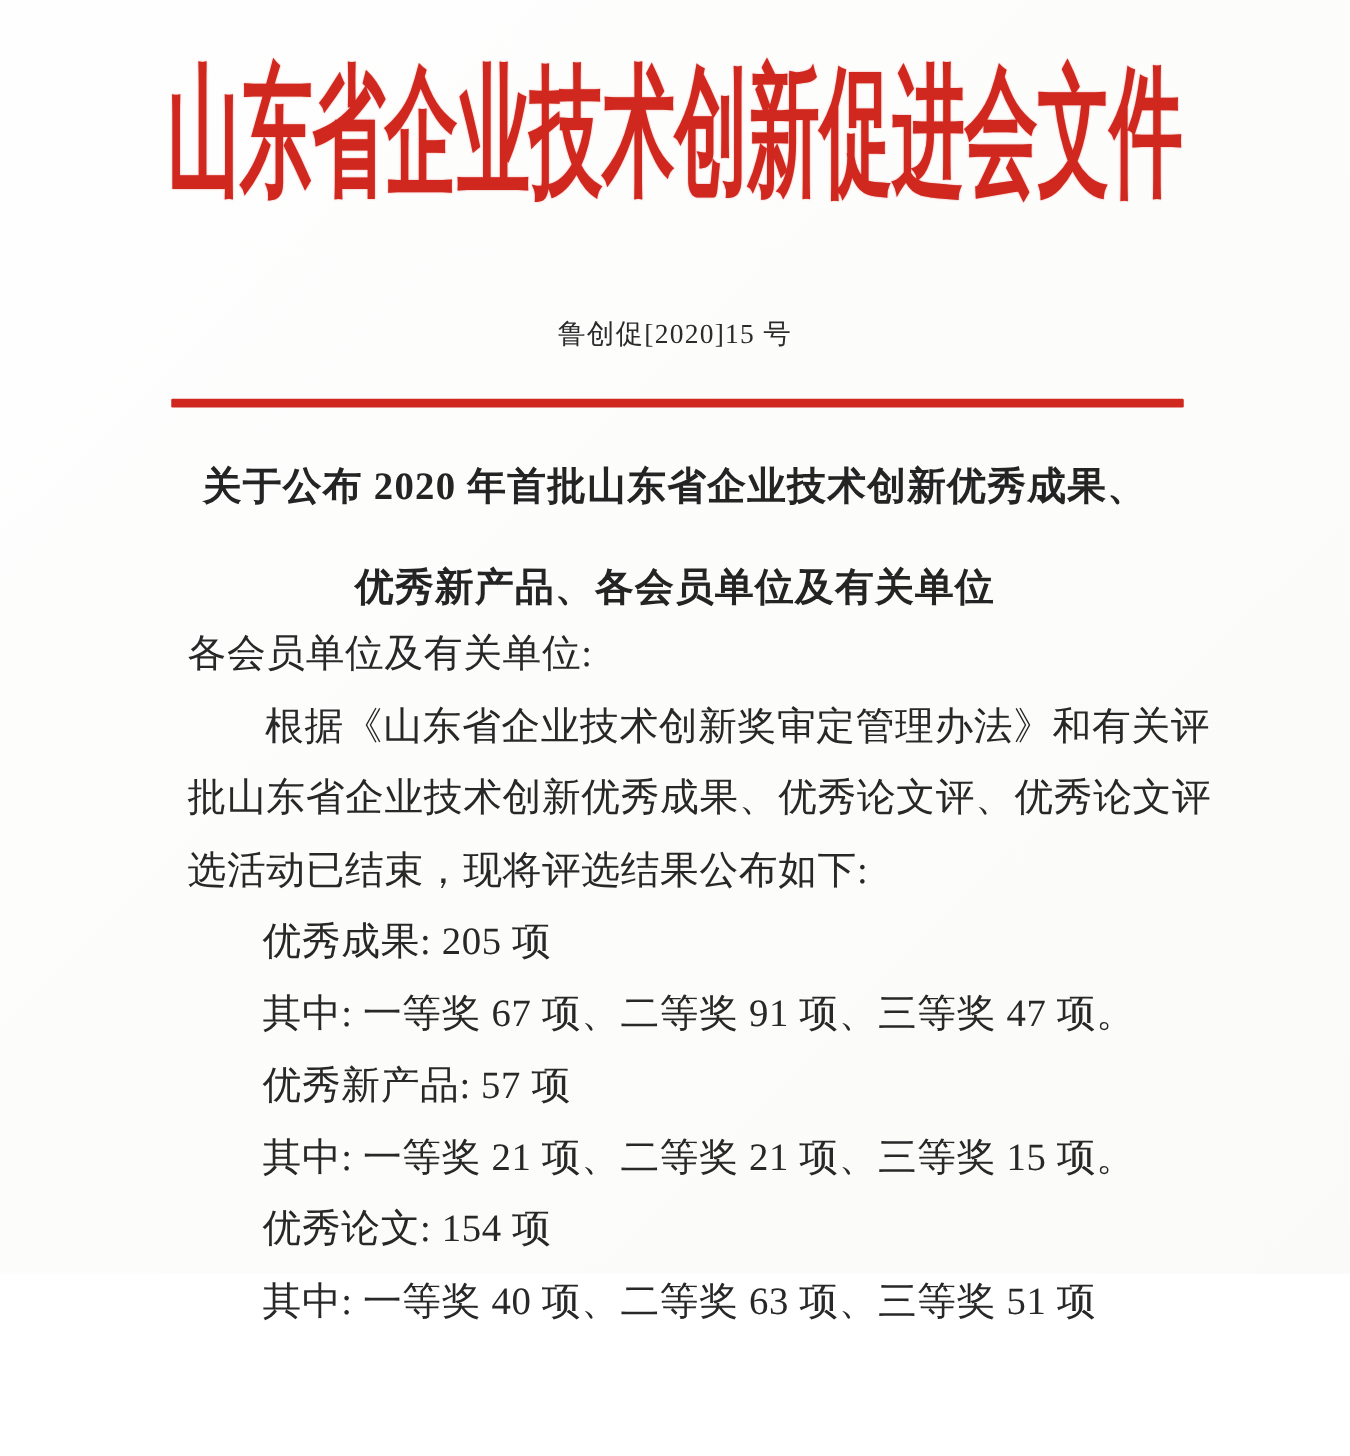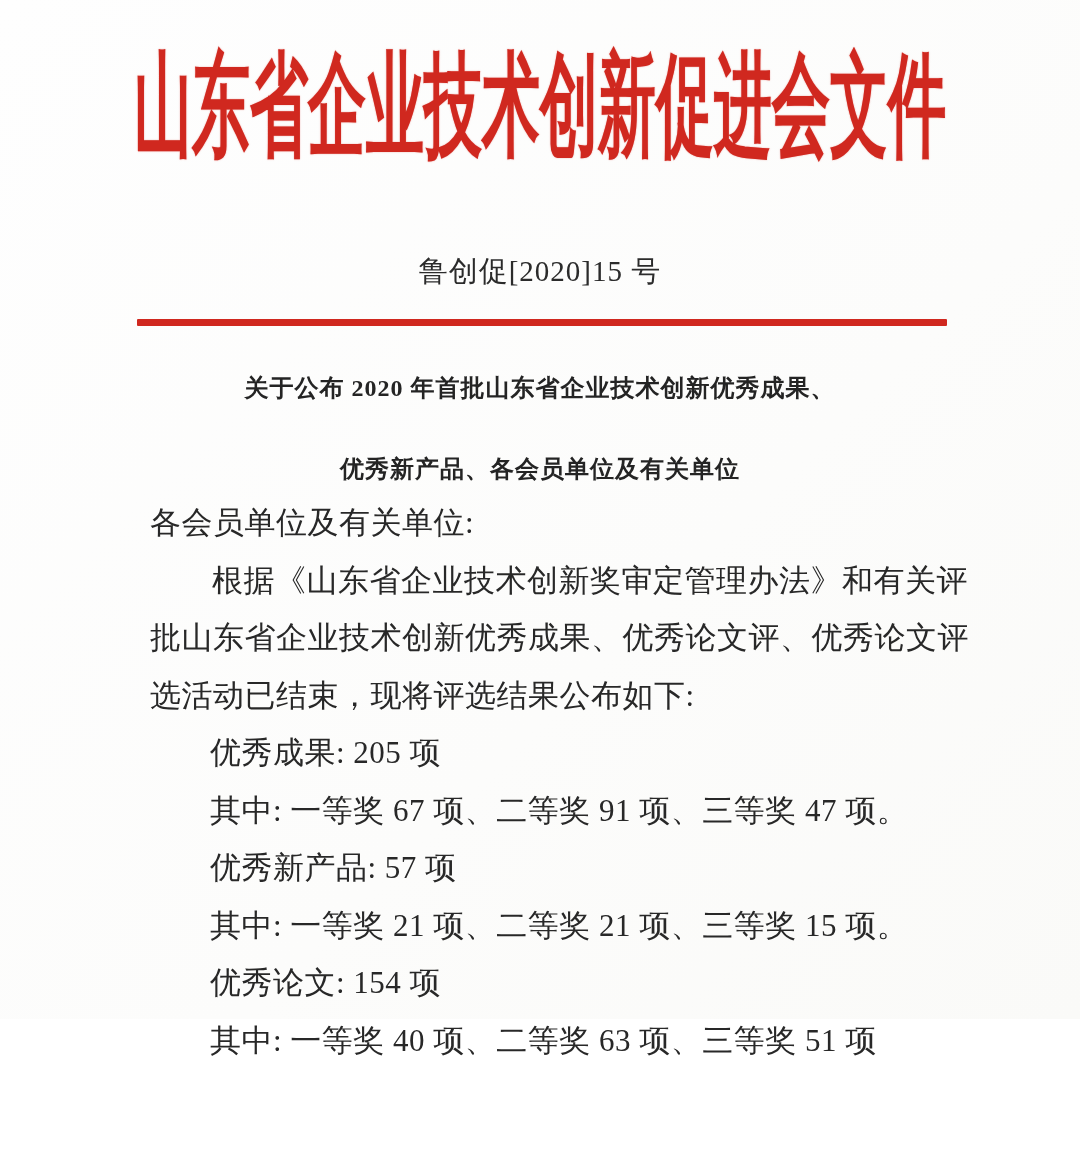--- a/index.html
+++ b/index.html
@@ -36,21 +36,21 @@
     white-space: nowrap;
     text-shadow: 0 0 1px rgba(212, 42, 34, 0.55);
   }
   
   .doc-number {
     position: absolute;
     top: 252px;
     left: 0;
     width: 1080px;
     text-align: center;
-    font-size: 29px;
+    font-size: 22px;
     letter-spacing: 1px;
     color: #2b2b2b;
   }
   
   .red-line {
     position: absolute;
     top: 319px;
     left: 137px;
     width: 810px;
     height: 7px;
@@ -58,21 +58,21 @@
     border-radius: 1px;
   }
   
   .title {
     position: absolute;
     top: 348px;
     left: 0;
     width: 1080px;
     text-align: center;
     font-weight: bold;
-    font-size: 24px;
+    font-size: 31px;
     color: #242424;
     letter-spacing: 1px;
   }
   .title .t-line {
     line-height: 81px;
     white-space: nowrap;
   }
   
   .body-block {
     position: absolute;

